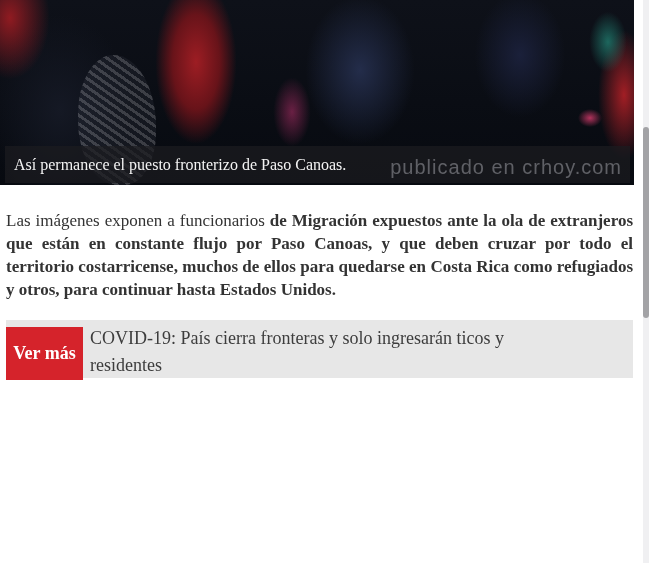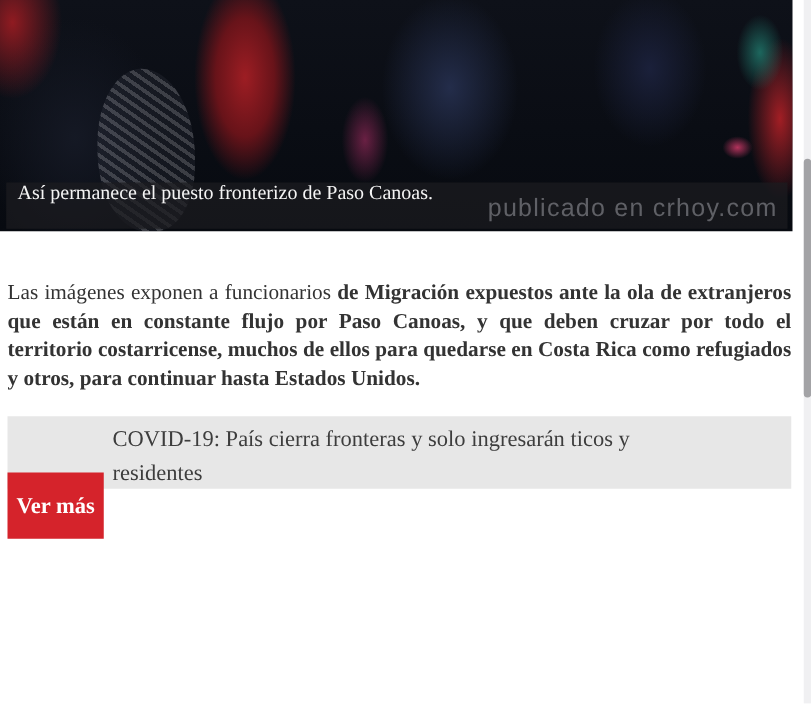--- a/index.html
+++ b/index.html
@@ -39,20 +39,21 @@
     background: repeating-linear-gradient(35deg,
       rgba(215,215,222,.55) 0 3px, rgba(55,58,70,.55) 3px 7px);
     opacity: .45;
   }
   .caption-bar {
     position: absolute;
     left: 5px; bottom: 2px;
     width: 625px; height: 37px;
     background: rgba(28,28,32,.72);
     display: flex;
+    align-items: center;
   }
   .caption-text {
     color: #f4f4f4;
     font-size: 16px;
     padding-left: 9px;
     white-space: nowrap;
   }
   .watermark {
     position: absolute;
     right: 12px; bottom: 6px;
@@ -62,21 +63,21 @@
     opacity: .62;
     letter-spacing: 1px;
     white-space: nowrap;
   }
 
   
   .content {
     position: absolute;
     left: 6px; top: 185px;
     width: 627px;
-    padding-top: 37px;
+    padding-top: 24px;
     color: #333333;
   }
   .content p {
     margin: 0 0 19px 0;
     font-size: 17px;
     line-height: 23px;
     text-align: justify;
   }
   .content p strong { font-weight: bold; }
 
@@ -92,21 +93,20 @@
     left: 0; top: 7px;
     width: 77px; height: 53px;
     background: #d5232b;
     color: #ffffff;
     font-weight: bold;
     font-size: 18px;
     display: flex;
     align-items: center;
     justify-content: center;
     cursor: pointer;
-    margin-top: 38px;
   }
   .related-link {
     display: block;
     margin-left: 84px;
     padding-top: 5px;
     max-width: 478px;
     font-size: 18px;
     line-height: 27px;
     color: #3d3d3d;
     text-decoration: none;

